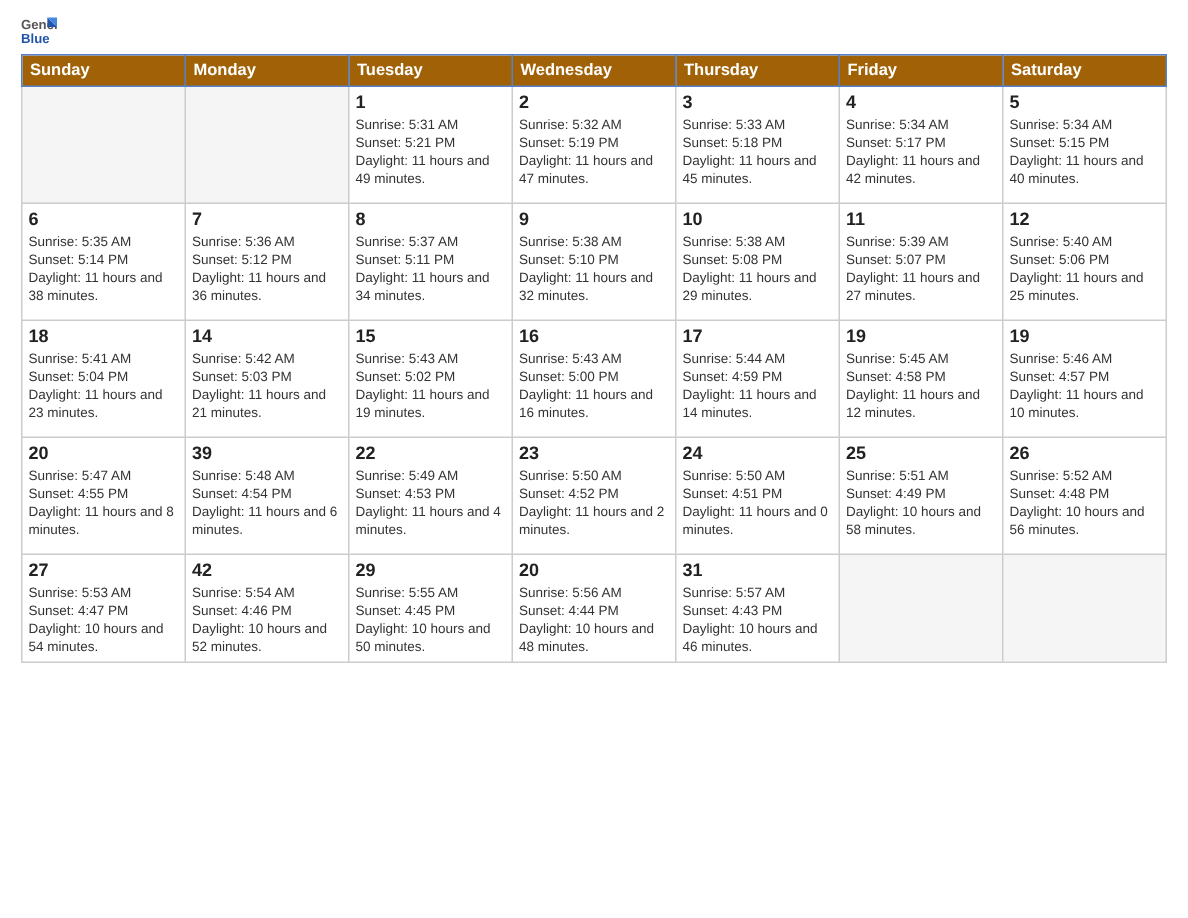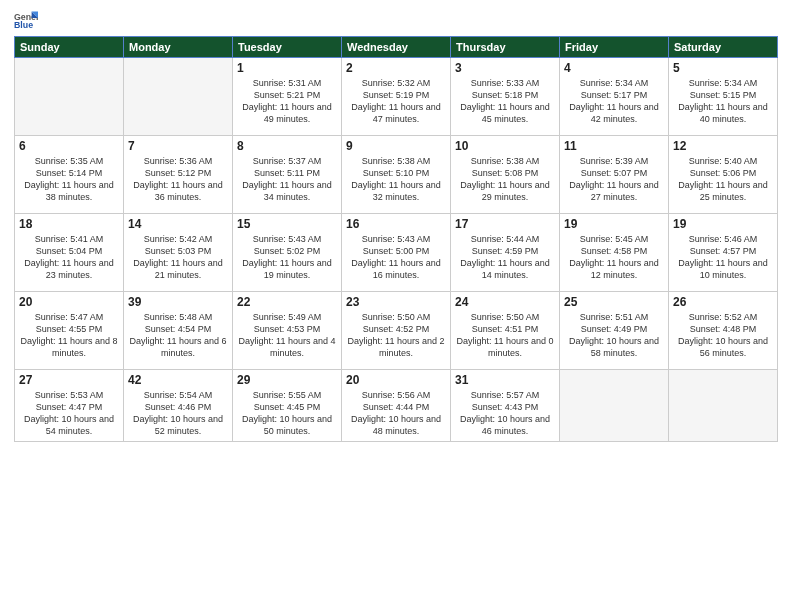--- a/index.html
+++ b/index.html
@@ -46,21 +46,21 @@
     .subtitle {
       font-size: 13px;
       color: #444;
     }
     .calendar {
       width: 100%;
       border-collapse: collapse;
       border: 1px solid #ccc;
     }
     .calendar th {
-      background: #14532d;
+      background: #a16207;
       color: #fff;
       font-size: 11px;
       font-weight: bold;
       padding: 4px 5px;
       text-align: left;
       border: 1px solid #5580cc;
     }
     .calendar td {
       border: 1px solid #ccc;
       vertical-align: top;
@@ -77,21 +77,20 @@
     .day-number {
       font-size: 12px;
       font-weight: bold;
       color: #222;
       margin-bottom: 2px;
     }
     .day-info {
       font-size: 9px;
       color: #333;
       line-height: 1.35;
-      text-align: center;
     }
     tr.week-row td {
       height: 78px;
     }
     tr.last-row td {
       height: 70px;
       margin-top: 32px;
     }
   </style>
 </head>

